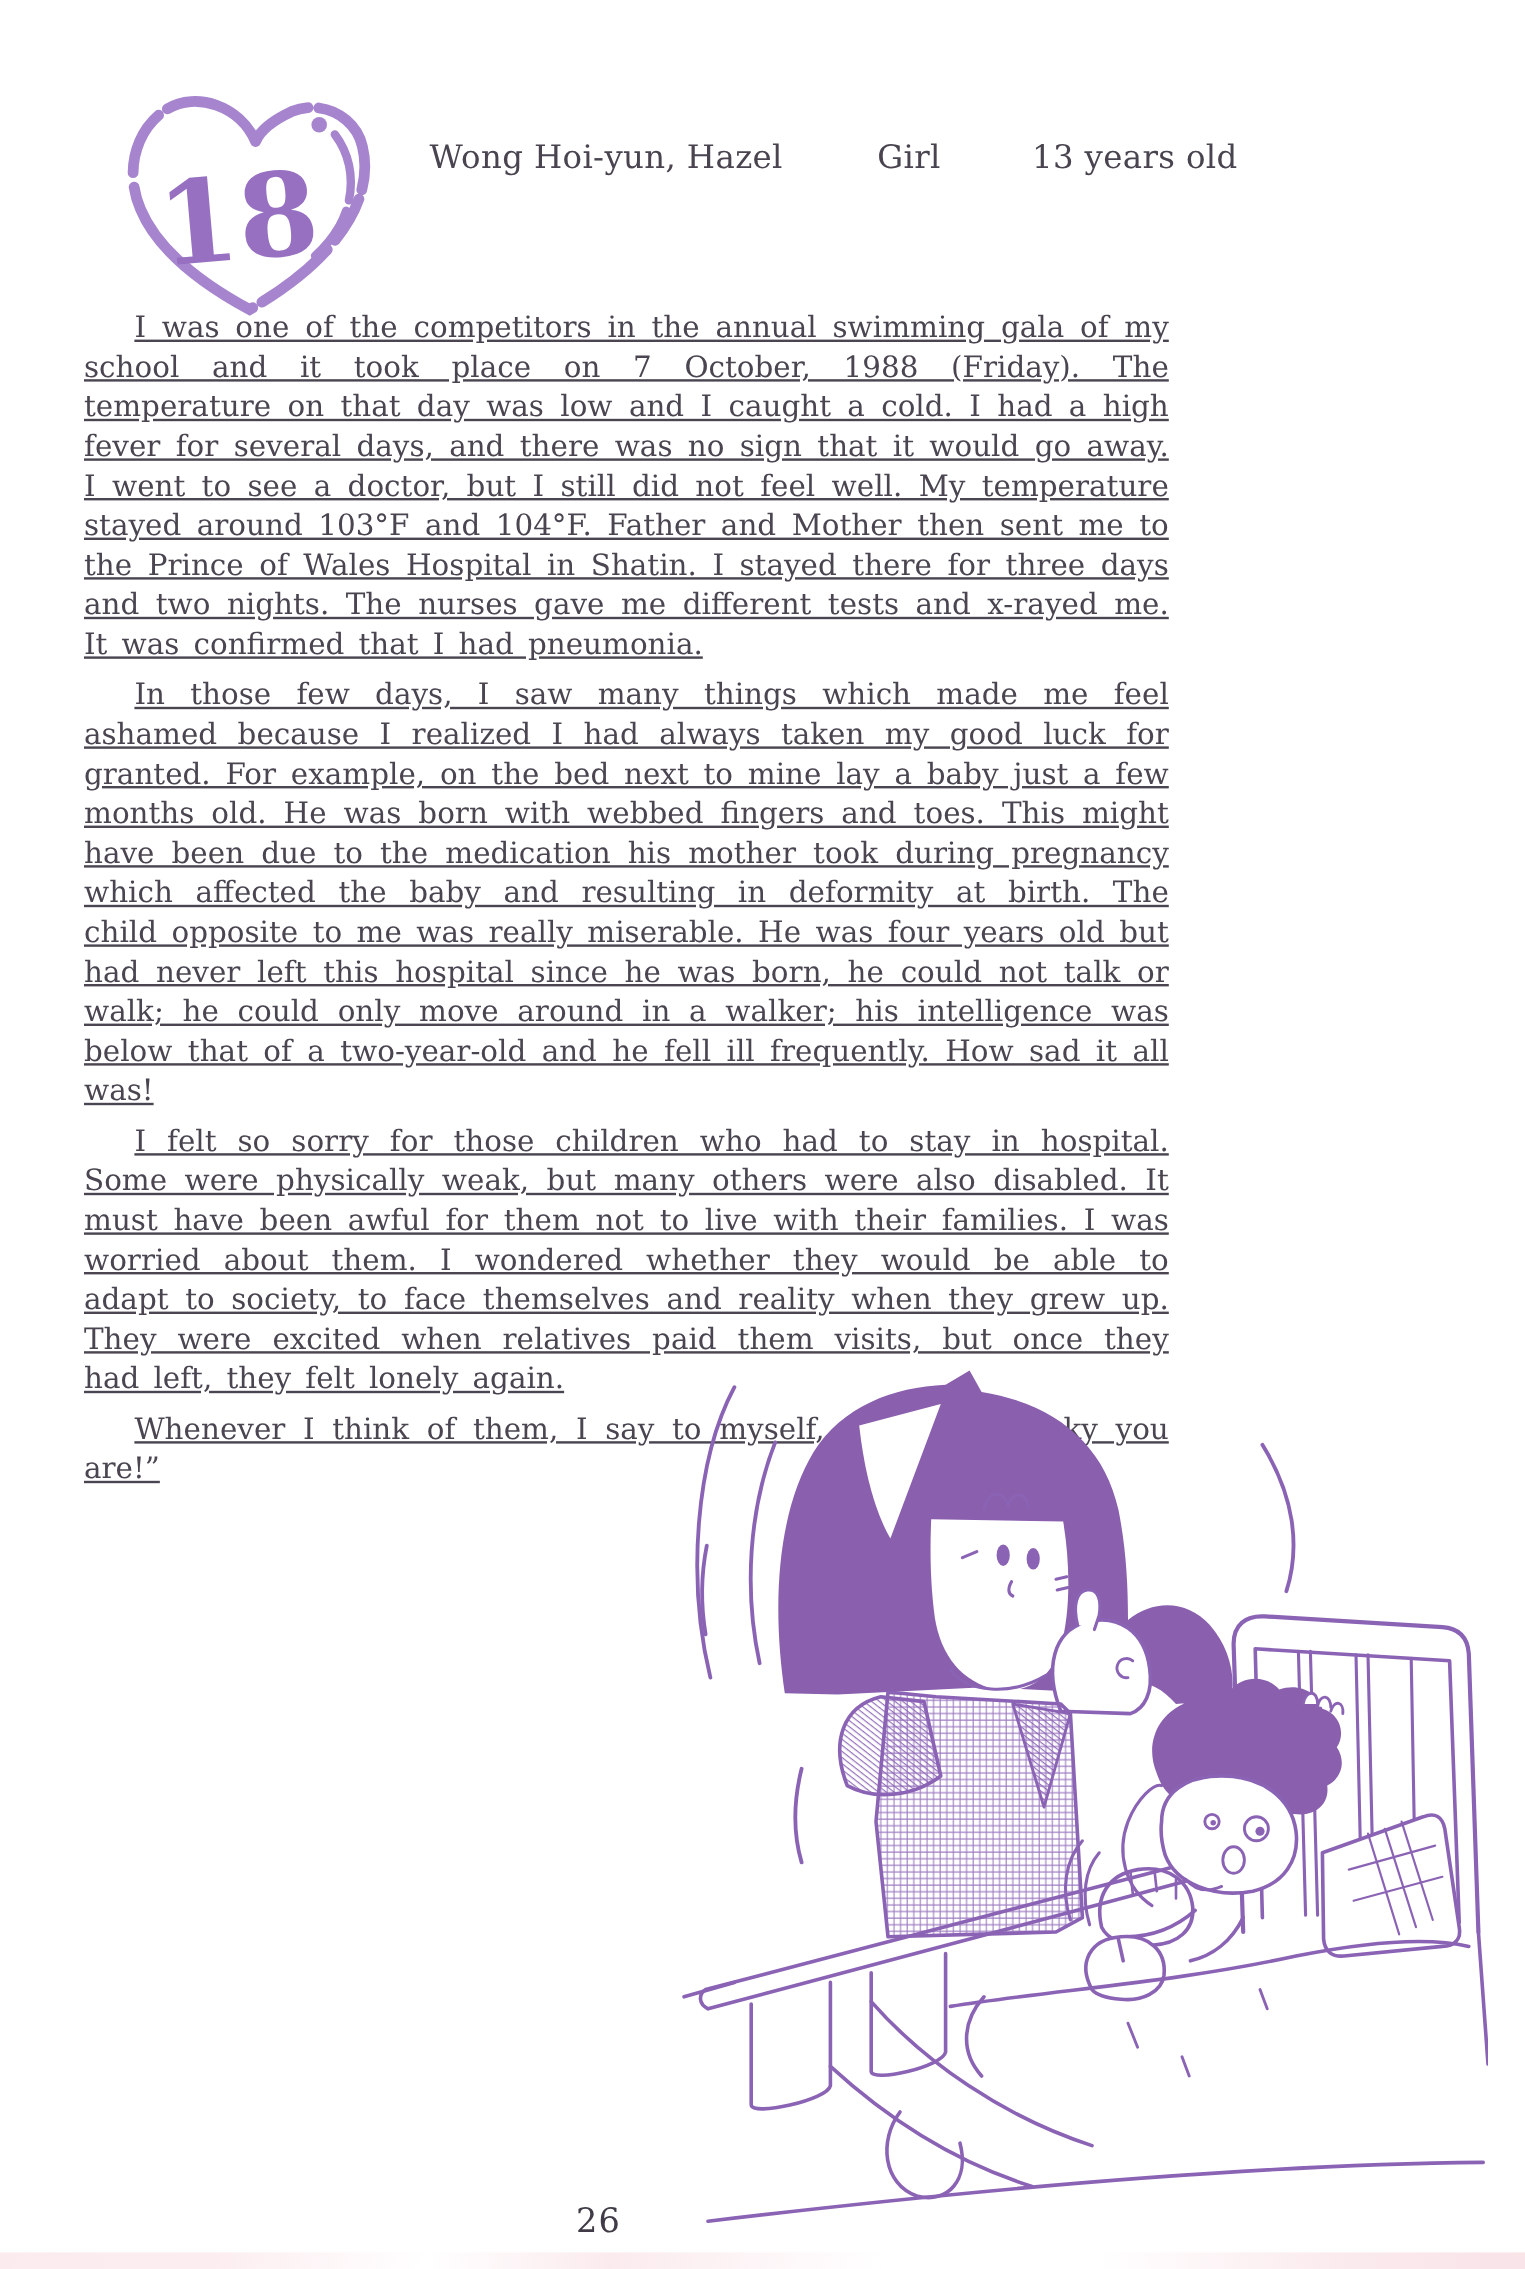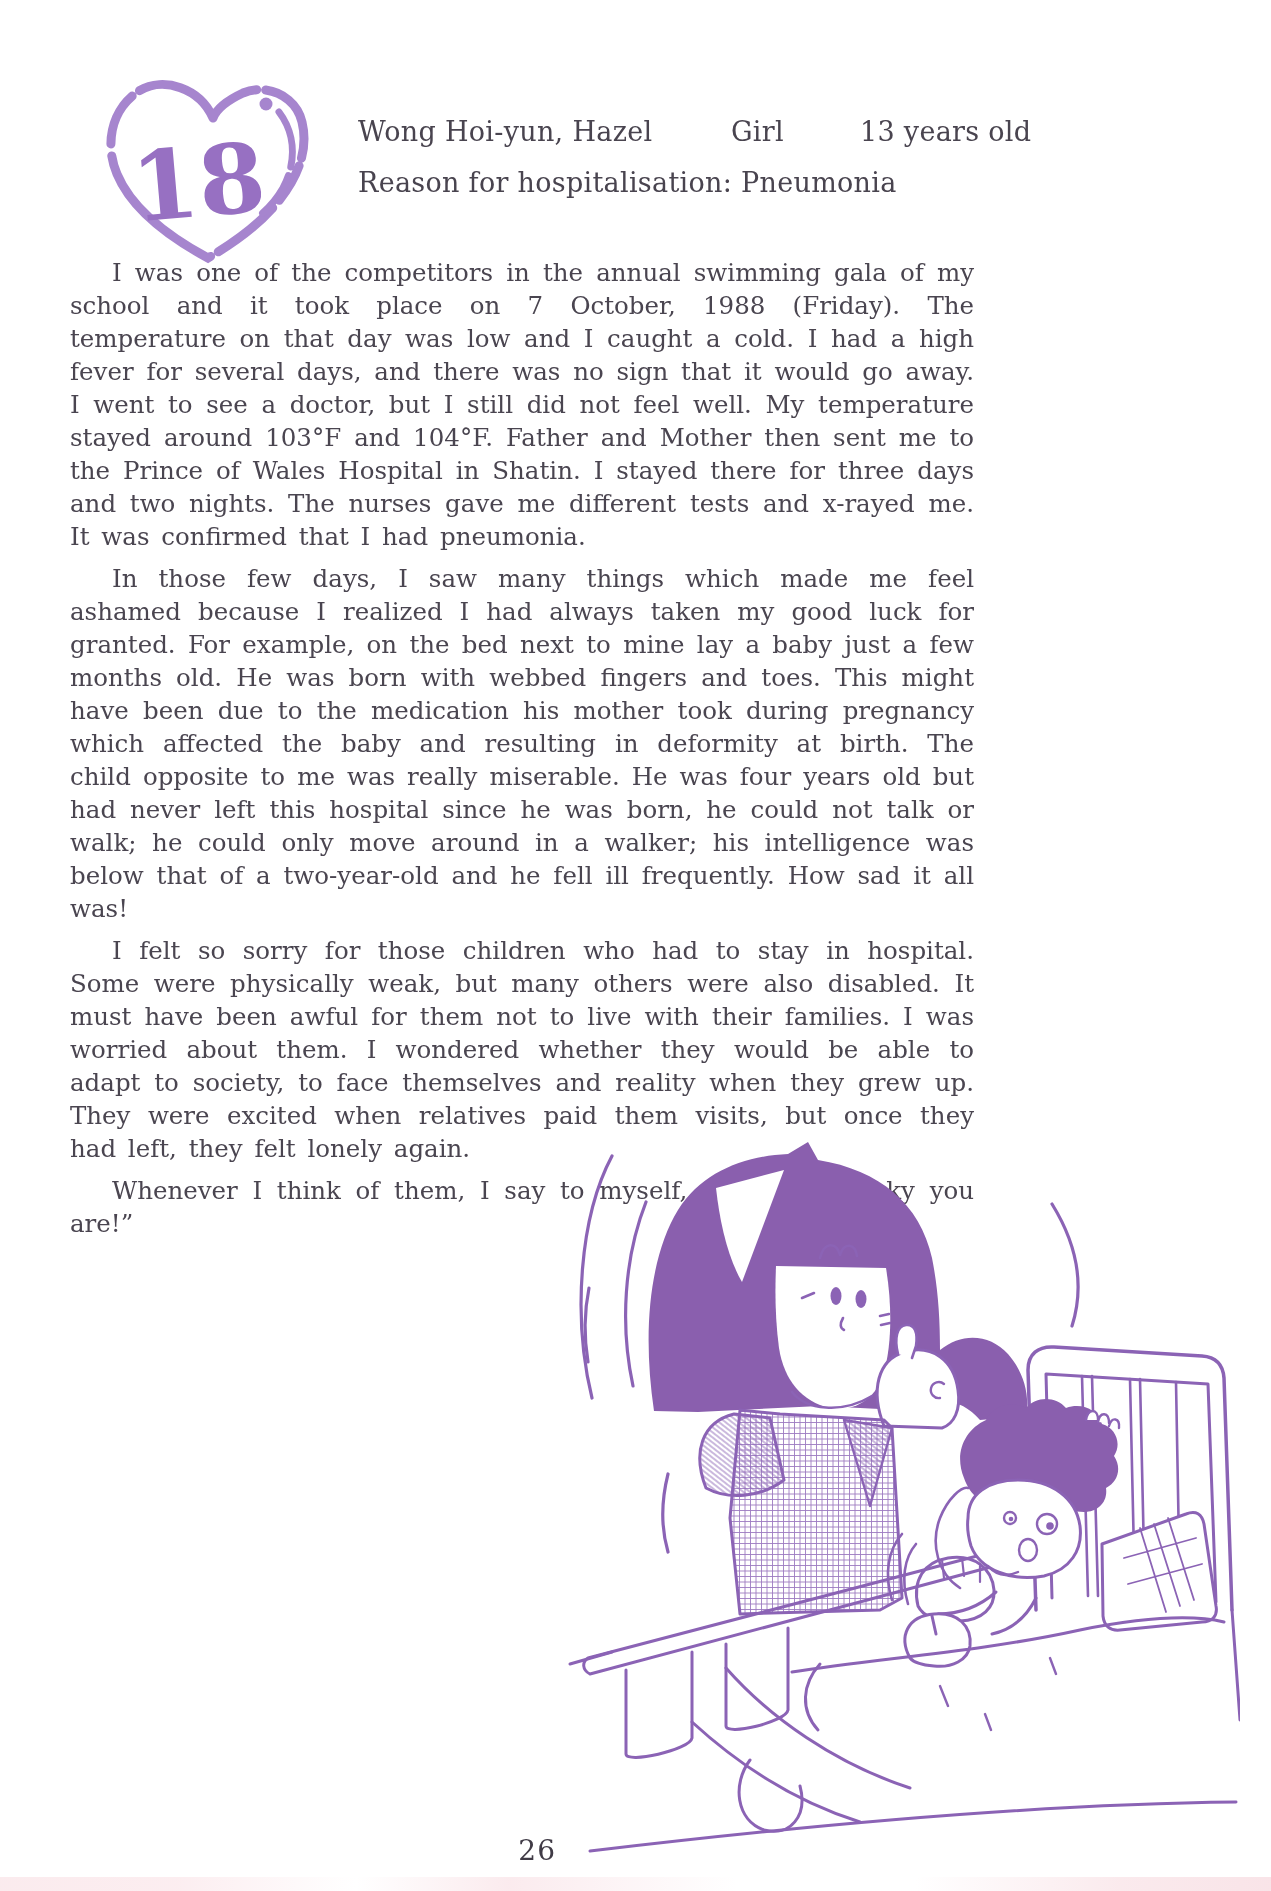--- a/index.html
+++ b/index.html
@@ -27,29 +27,29 @@
   .hdr-gender{left:731px;top:116px;}
   .hdr-age{left:860px;top:116px;}
   .hdr-reason{left:358px;top:167px;}
 
   
   .story{
     position:absolute;left:70px;top:256px;width:916px;
     font-size:24.5px;line-height:33px;
     text-align:justify;word-spacing:4px;
   }
-  .story p{margin:0 12px 9px 0;text-indent:42px;}
+  .story p{margin:0 12px 9px 0;text-indent:42px;text-decoration:underline;}
 
   
   .illu{position:absolute;left:440px;top:958px;width:800px;height:902px;}
 
   
   .page-num{
     position:absolute;left:480px;top:1834px;width:76px;
-    text-align:right;font-size:28px;color:#403b46;letter-spacing:1px;
+    text-align:left;font-size:28px;color:#403b46;letter-spacing:1px;
   }
 
   
   .scan-edge{
     position:absolute;left:0;bottom:0;width:100%;height:14px;
     background:linear-gradient(90deg,
       rgba(243,198,206,.35) 0%,
       rgba(248,216,222,.45) 14%,
       rgba(255,255,255,0) 28%,
       rgba(244,204,212,.40) 40%,
@@ -72,21 +72,20 @@
         <path d="M 184 52 C 200 73 202 102 188 128 C 180 142 170 152 159 160" stroke-width="7" stroke-dasharray="58 9 46"></path>
       </g>
       <circle cx="171" cy="44" r="6.5" fill="#a685ce"></circle>
       <text class="chapter-num" x="104" y="156" font-size="96" fill="#9770c2" text-anchor="middle" transform="rotate(-5 104 130)">18</text>
     </svg>
   </div>
 
   <div class="hdr hdr-name">Wong Hoi-yun, Hazel</div>
   <div class="hdr hdr-gender">Girl</div>
   <div class="hdr hdr-age">13 years old</div>
-  <div class="hdr hdr-reason">Reason for hospitalisation: Pneumonia</div>
 
   <main class="story">
     <p>I was one of the competitors in the annual swimming gala of my school and it took place on 7 October, 1988 (Friday). The temperature on that day was low and I caught a cold. I had a high fever for several days, and there was no sign that it would go away. I went to see a doctor, but I still did not feel well. My temperature stayed around 103°F and 104°F. Father and Mother then sent me to the Prince of Wales Hospital in Shatin. I stayed there for three days and two nights. The nurses gave me different tests and x-rayed me. It was confirmed that I had pneumonia.</p>
     <p>In those few days, I saw many things which made me feel ashamed because I realized I had always taken my good luck for granted. For example, on the bed next to mine lay a baby just a few months old. He was born with webbed fingers and toes. This might have been due to the medication his mother took during pregnancy which affected the baby and resulting in deformity at birth. The child opposite to me was really miserable. He was four years old but had never left this hospital since he was born, he could not talk or walk; he could only move around in a walker; his intelligence was below that of a two-year-old and he fell ill frequently. How sad it all was!</p>
     <p>I felt so sorry for those children who had to stay in hospital. Some were physically weak, but many others were also disabled. It must have been awful for them not to live with their families. I was worried about them. I wondered whether they would be able to adapt to society, to face themselves and reality when they grew up. They were excited when relatives paid them visits, but once they had left, they felt lonely again.</p>
     <p>Whenever I think of them, I say to myself, “See, how lucky you are!”</p>
   </main>
 
   <svg class="illu" viewBox="0 0 800 902" aria-hidden="true">
     <defs>

